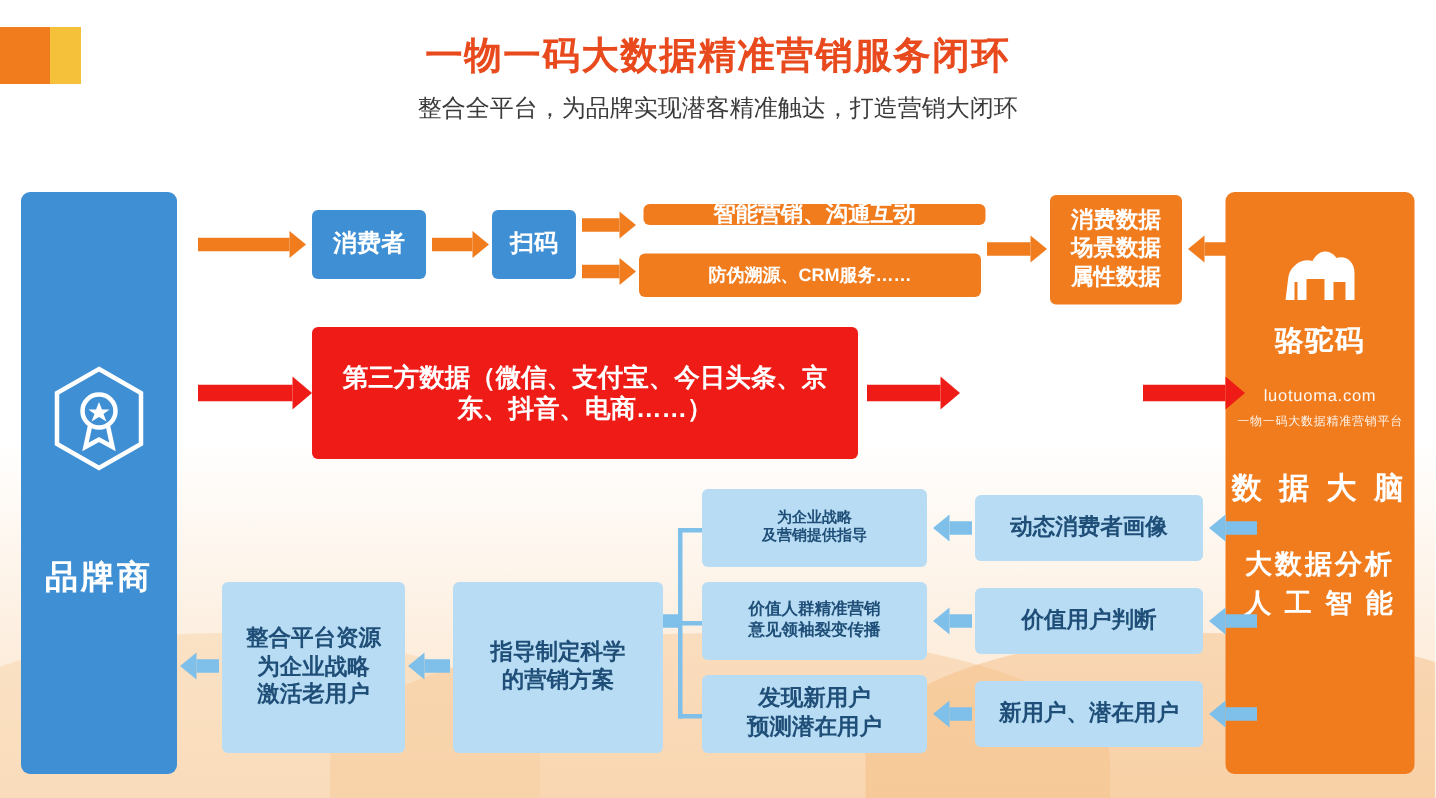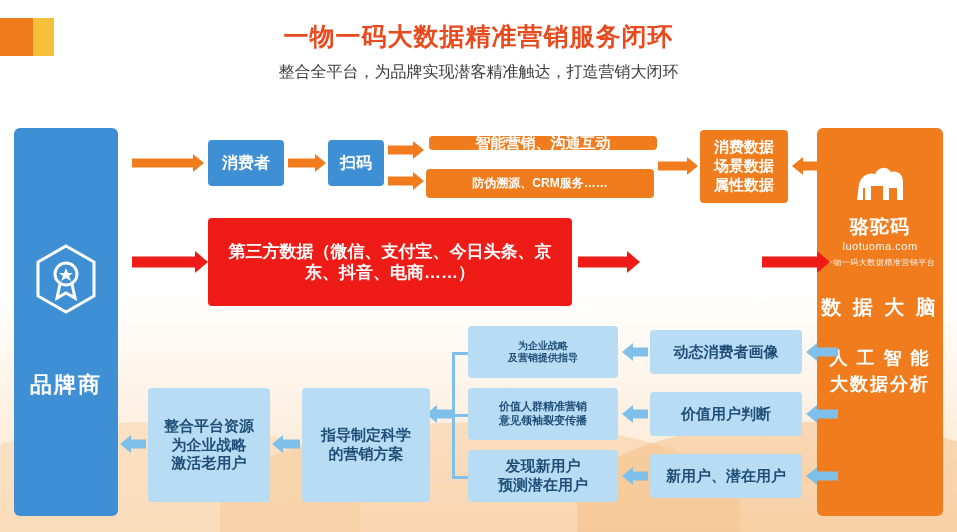--- a/index.html
+++ b/index.html
@@ -106,21 +106,21 @@
     flex-direction: column;
     align-items: center;
     padding-top: 30px;
     box-sizing: border-box;
   }
   .brand-right .logo-text {
     font-size: 19px; font-weight: bold; letter-spacing: 1px;
     margin-top: 4px;
   }
   .brand-right .logo-sub {
-    font-size: 11px; letter-spacing: .5px; margin-top: 0; opacity:.95;
+    font-size: 11px; letter-spacing: .5px; margin-top: 18px; opacity:.95;
   }
   .brand-right .logo-sub2 {
     font-size: 8px; letter-spacing: .5px; margin-top: 5px; opacity:.9;
   }
   .brand-right .big1 {
     margin-top: 26px;
     font-size: 20px; font-weight: bold; letter-spacing: 3px;
   }
   .brand-right .big2 {
     margin-top: 24px;
@@ -198,22 +198,22 @@
 
   <div class="brand-right">
     <svg width="62" height="52" viewBox="0 0 62 52">
       <path d="M8 42 L10 26 C12 18 20 14 26 16 C30 8 38 8 42 14 C48 12 54 16 54 24 L54 42 L48 42 L48 30 L40 30 L40 42 L34 42 L34 28 L22 28 L22 42 L16 42 L16 30 L14 30 L14 42 Z" fill="#ffffff"></path>
     </svg>
     <div class="logo-text">骆驼码</div>
     <div class="logo-sub">luotuoma.com</div>
     <div class="logo-sub2">一物一码大数据精准营销平台</div>
     <div class="big1">数 据 大 脑</div>
     <div class="big2">
+      <div>大数据分析</div>
       <div>人 工 智 能</div>
-      <div>大数据分析</div>
     </div>
   </div>
 
   <div class="arrow arr-o" style="left:132px; top:163px; width:72px;">
     <div class="arr-body" style="left:0; width:61px;"></div>
     <div class="arr-head" style="left:61px;"></div>
   </div>
 
   <div class="box blue" style="left:208px; top:140px; width:76px; height:46px; font-size:16px;">消费者</div>
 
@@ -317,21 +317,21 @@
   <div class="connector" style="left:452px; top:352px; width:16px; height:3px;"></div>
   <div class="connector" style="left:452px; top:414px; width:16px; height:3px;"></div>
   <div class="connector" style="left:452px; top:476px; width:16px; height:3px;"></div>
   <div class="connector" style="left:452px; top:352px; width:3px; height:127px;"></div>
 
   <div class="arrow arr-b arr-left" style="left:426px; top:414px; width:28px;">
     <div class="arr-body" style="left:11px; width:17px;"></div>
     <div class="arr-head" style="left:0;"></div>
   </div>
 
-  <div class="box lblue" style="left:302px; top:388px; width:128px; height:114px; font-size:15px; flex-direction:column;">
+  <div class="box lblue" style="left:302px; top:388px; width:140px; height:114px; font-size:15px; flex-direction:column;">
     <div>指导制定科学</div>
     <div>的营销方案</div>
   </div>
 
   <div class="arrow arr-b arr-left" style="left:272px; top:444px; width:28px;">
     <div class="arr-body" style="left:11px; width:17px;"></div>
     <div class="arr-head" style="left:0;"></div>
   </div>
 
   <div class="box lblue" style="left:148px; top:388px; width:122px; height:114px; font-size:15px; flex-direction:column;">

